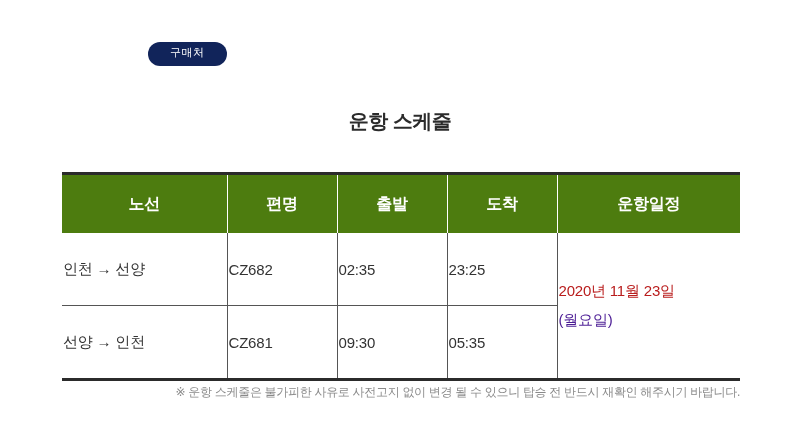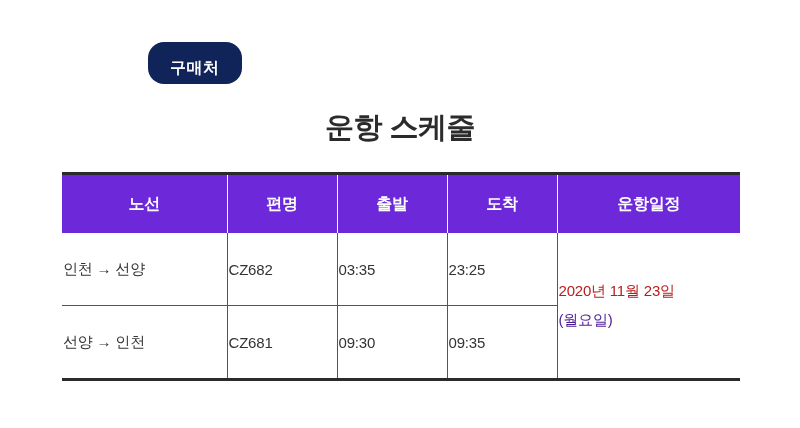--- a/index.html
+++ b/index.html
@@ -26,64 +26,64 @@
     position: absolute;
     left: 148px;
     top: 42px;
     display: flex;
     align-items: center;
     gap: 16px;
   }
   .purchase-badge {
     background: #11245a;
     color: #ffffff;
-    font-size: 16px;
-    font-weight: bold;
+    font-size: 11px;
+    font-weight: normal;
     letter-spacing: 0.5px;
-    padding: 18px 22px 8px 22px;
+    padding: 5px 22px 8px 22px;
     border-radius: 16px;
     line-height: 1;
     white-space: nowrap;
   }
   .purchase-text {
     font-size: 17px;
     color: #333333;
     white-space: nowrap;
     letter-spacing: -0.3px;
   }
 
   
   .page-title {
     position: absolute;
     left: 0;
     top: 108px;
     width: 800px;
     text-align: center;
-    font-size: 29px;
+    font-size: 20px;
     font-weight: bold;
     color: #2b2b2b;
     letter-spacing: -0.5px;
   }
 
   
   .schedule-table-wrap {
     position: absolute;
     left: 62px;
     top: 172px;
     width: 678px;
   }
   table.schedule {
     border-collapse: collapse;
     width: 678px;
     table-layout: fixed;
     border-top: 3px solid #2b2b2b;
     border-bottom: 3px solid #2b2b2b;
   }
   table.schedule th {
-    background: #6d28d9;
+    background: #4d7c0f;
     color: #ffffff;
     font-size: 16px;
     font-weight: bold;
     height: 56px;
     border-right: 1px solid #ffffff;
     letter-spacing: -0.3px;
   }
   table.schedule th:last-child {
     border-right: none;
   }
@@ -160,31 +160,32 @@
           <th>편명</th>
           <th>출발</th>
           <th>도착</th>
           <th>운항일정</th>
         </tr>
       </thead>
       <tbody>
         <tr>
           <td>인천 → 선양</td>
           <td>CZ682</td>
-          <td>03:35</td>
+          <td>02:35</td>
           <td>23:25</td>
           <td class="sched-cell" rowspan="2">
             <span class="sched-date">2020년 11월 23일</span>
             <span class="sched-day">(월요일)</span>
           </td>
         </tr>
         <tr>
           <td>선양 → 인천</td>
           <td>CZ681</td>
           <td>09:30</td>
-          <td>09:35</td>
+          <td>05:35</td>
         </tr>
       </tbody>
     </table>
   </div>
 
+  <div class="footnote">※ 운항 스케줄은 불가피한 사유로 사전고지 없이 변경 될 수 있으니 탑승 전 반드시 재확인 해주시기 바랍니다.</div>
 
 </div>
 
 </body></html>

